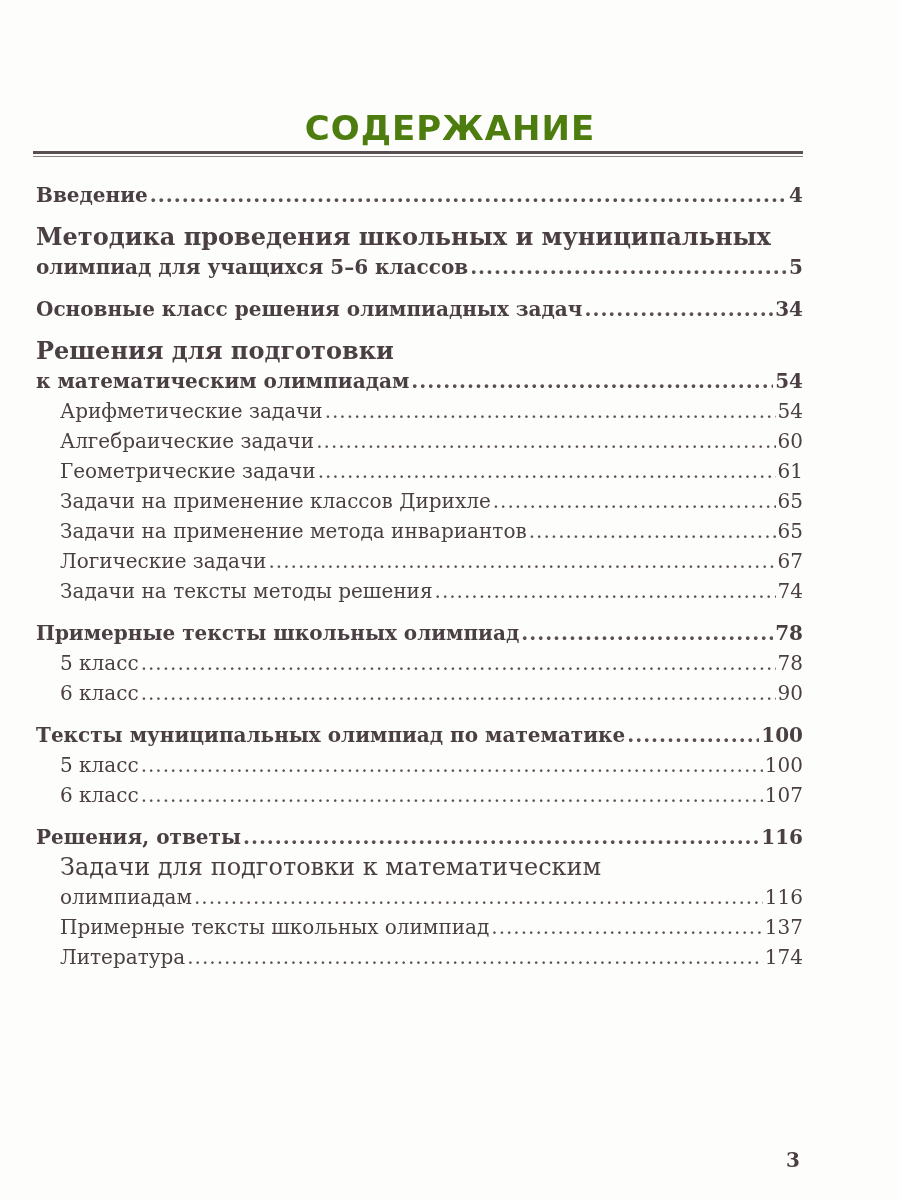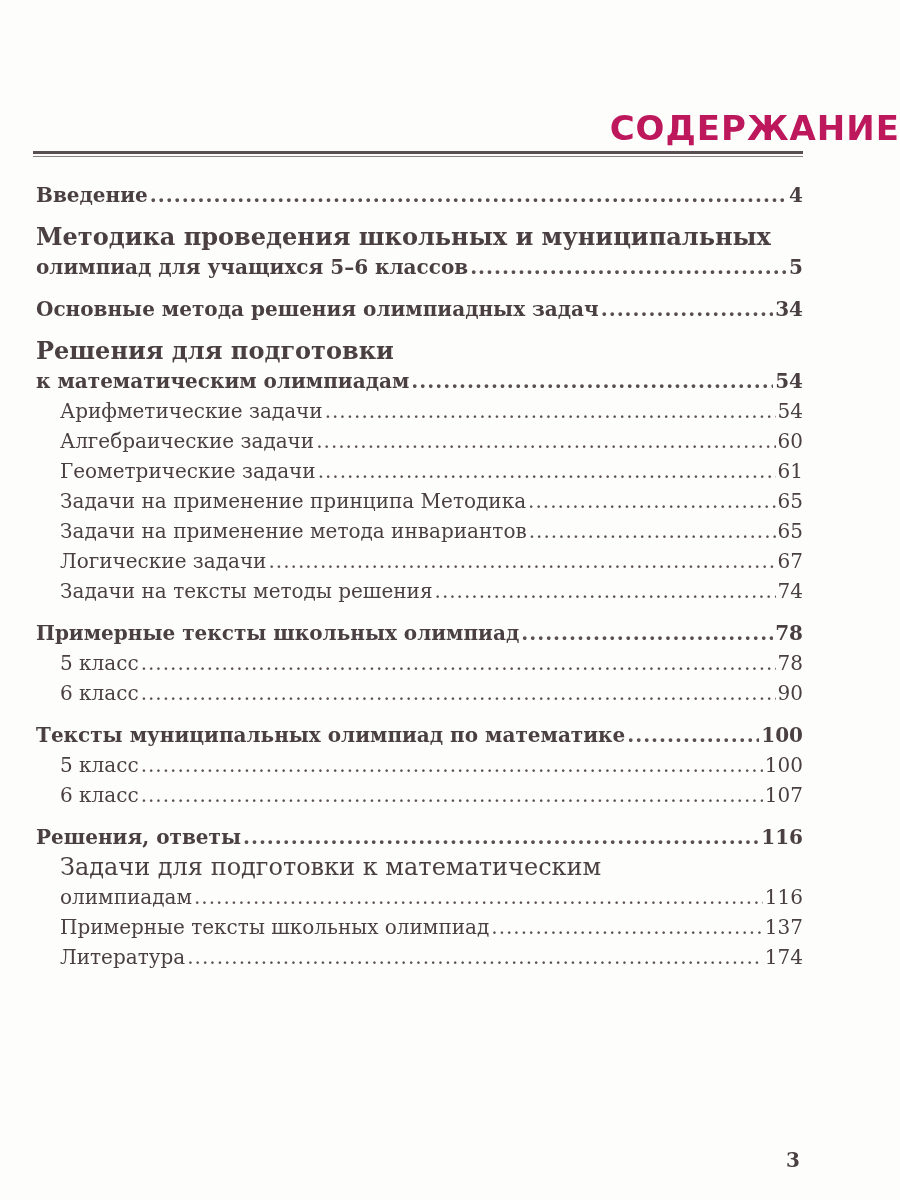--- a/index.html
+++ b/index.html
@@ -1,23 +1,23 @@
 <!DOCTYPE html>
 <html><head>
 <meta charset="utf-8">
 <style>
   html, body { margin: 0; padding: 0; }
   body {
     width: 900px; height: 1200px; background: #fdfdfc; position: relative; overflow: hidden;
     font-family: "DejaVu Serif", "Liberation Serif", serif; color: #4a3f42;
   }
   .title {
-    position: absolute; left: 0; right: 0; top: 108px; text-align: right;
+    position: absolute; left: 0; right: 0; top: 108px; text-align: center;
     font-family: "DejaVu Sans", "Liberation Sans", sans-serif; font-weight: bold;
-    font-size: 34px; letter-spacing: 1px; color: #be185d;
+    font-size: 34px; letter-spacing: 1px; color: #4d7c0f;
   }
   .rule {
     position: absolute; left: 33px; width: 770px; top: 151px; height: 6px;
     border-top: 3px solid #5a5054; border-bottom: 1px solid #8a8084; box-sizing: border-box;
   }
   .toc { position: absolute; left: 36px; width: 767px; top: 180px; }
   .entry { display: flex; align-items: baseline; font-size: 20px; line-height: 30px; white-space: nowrap; }
   .entry.bold { font-weight: bold; }
   .entry.sub { padding-left: 24px; font-weight: normal; }
   .entry .dots { flex: 1; overflow: hidden; margin: 0 2px; letter-spacing: 1px; color: #5a5054; }
@@ -51,21 +51,21 @@
     <div class="line-only bold">Методика проведения школьных и муниципальных</div>
     <div class="entry bold">
       <span>олимпиад для учащихся 5–6 классов</span>
       <span class="dots"></span>
       <span class="pg">5</span>
     </div>
   </div>
 
   <div class="group">
     <div class="entry bold">
-      <span>Основные метода решения олимпиадных задач</span>
+      <span>Основные класс решения олимпиадных задач</span>
       <span class="dots"></span>
       <span class="pg">34</span>
     </div>
   </div>
 
   <div class="group">
     <div class="line-only bold">Решения для подготовки</div>
     <div class="entry bold">
       <span>к математическим олимпиадам</span>
       <span class="dots"></span>
@@ -80,21 +80,21 @@
       <span>Алгебраические задачи</span>
       <span class="dots"></span>
       <span class="pg">60</span>
     </div>
     <div class="entry sub">
       <span>Геометрические задачи</span>
       <span class="dots"></span>
       <span class="pg">61</span>
     </div>
     <div class="entry sub">
-      <span>Задачи на применение принципа Методика</span>
+      <span>Задачи на применение классов Дирихле</span>
       <span class="dots"></span>
       <span class="pg">65</span>
     </div>
     <div class="entry sub">
       <span>Задачи на применение метода инвариантов</span>
       <span class="dots"></span>
       <span class="pg">65</span>
     </div>
     <div class="entry sub">
       <span>Логические задачи</span>

